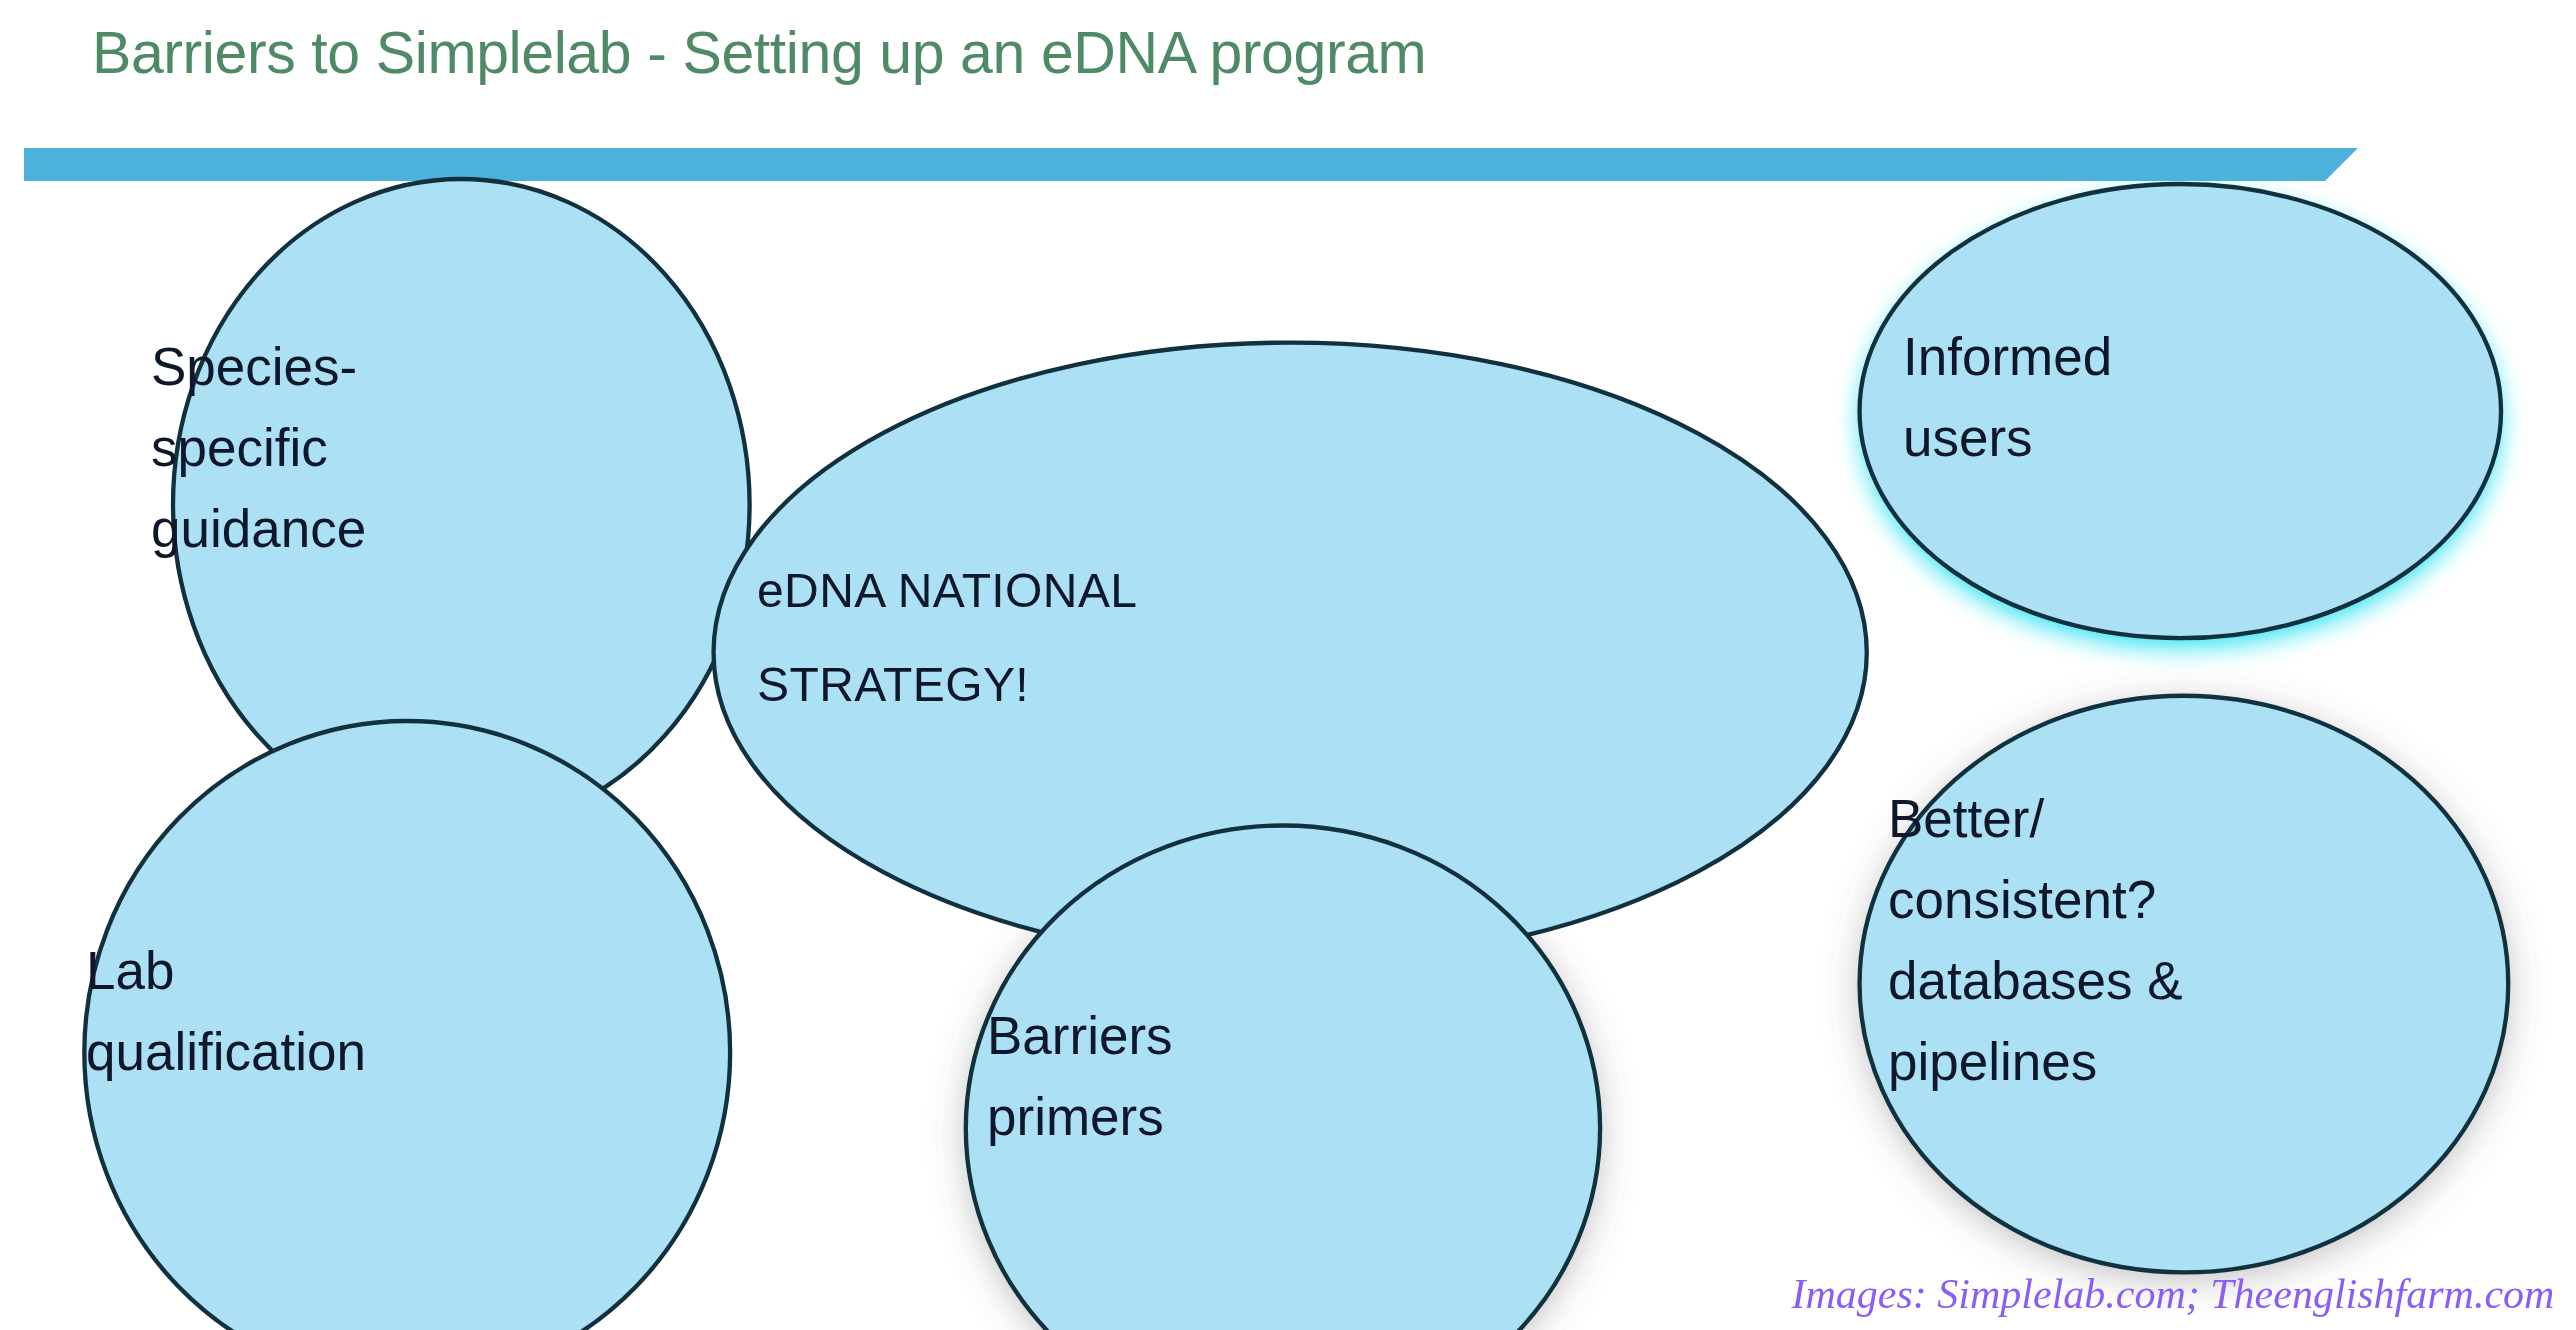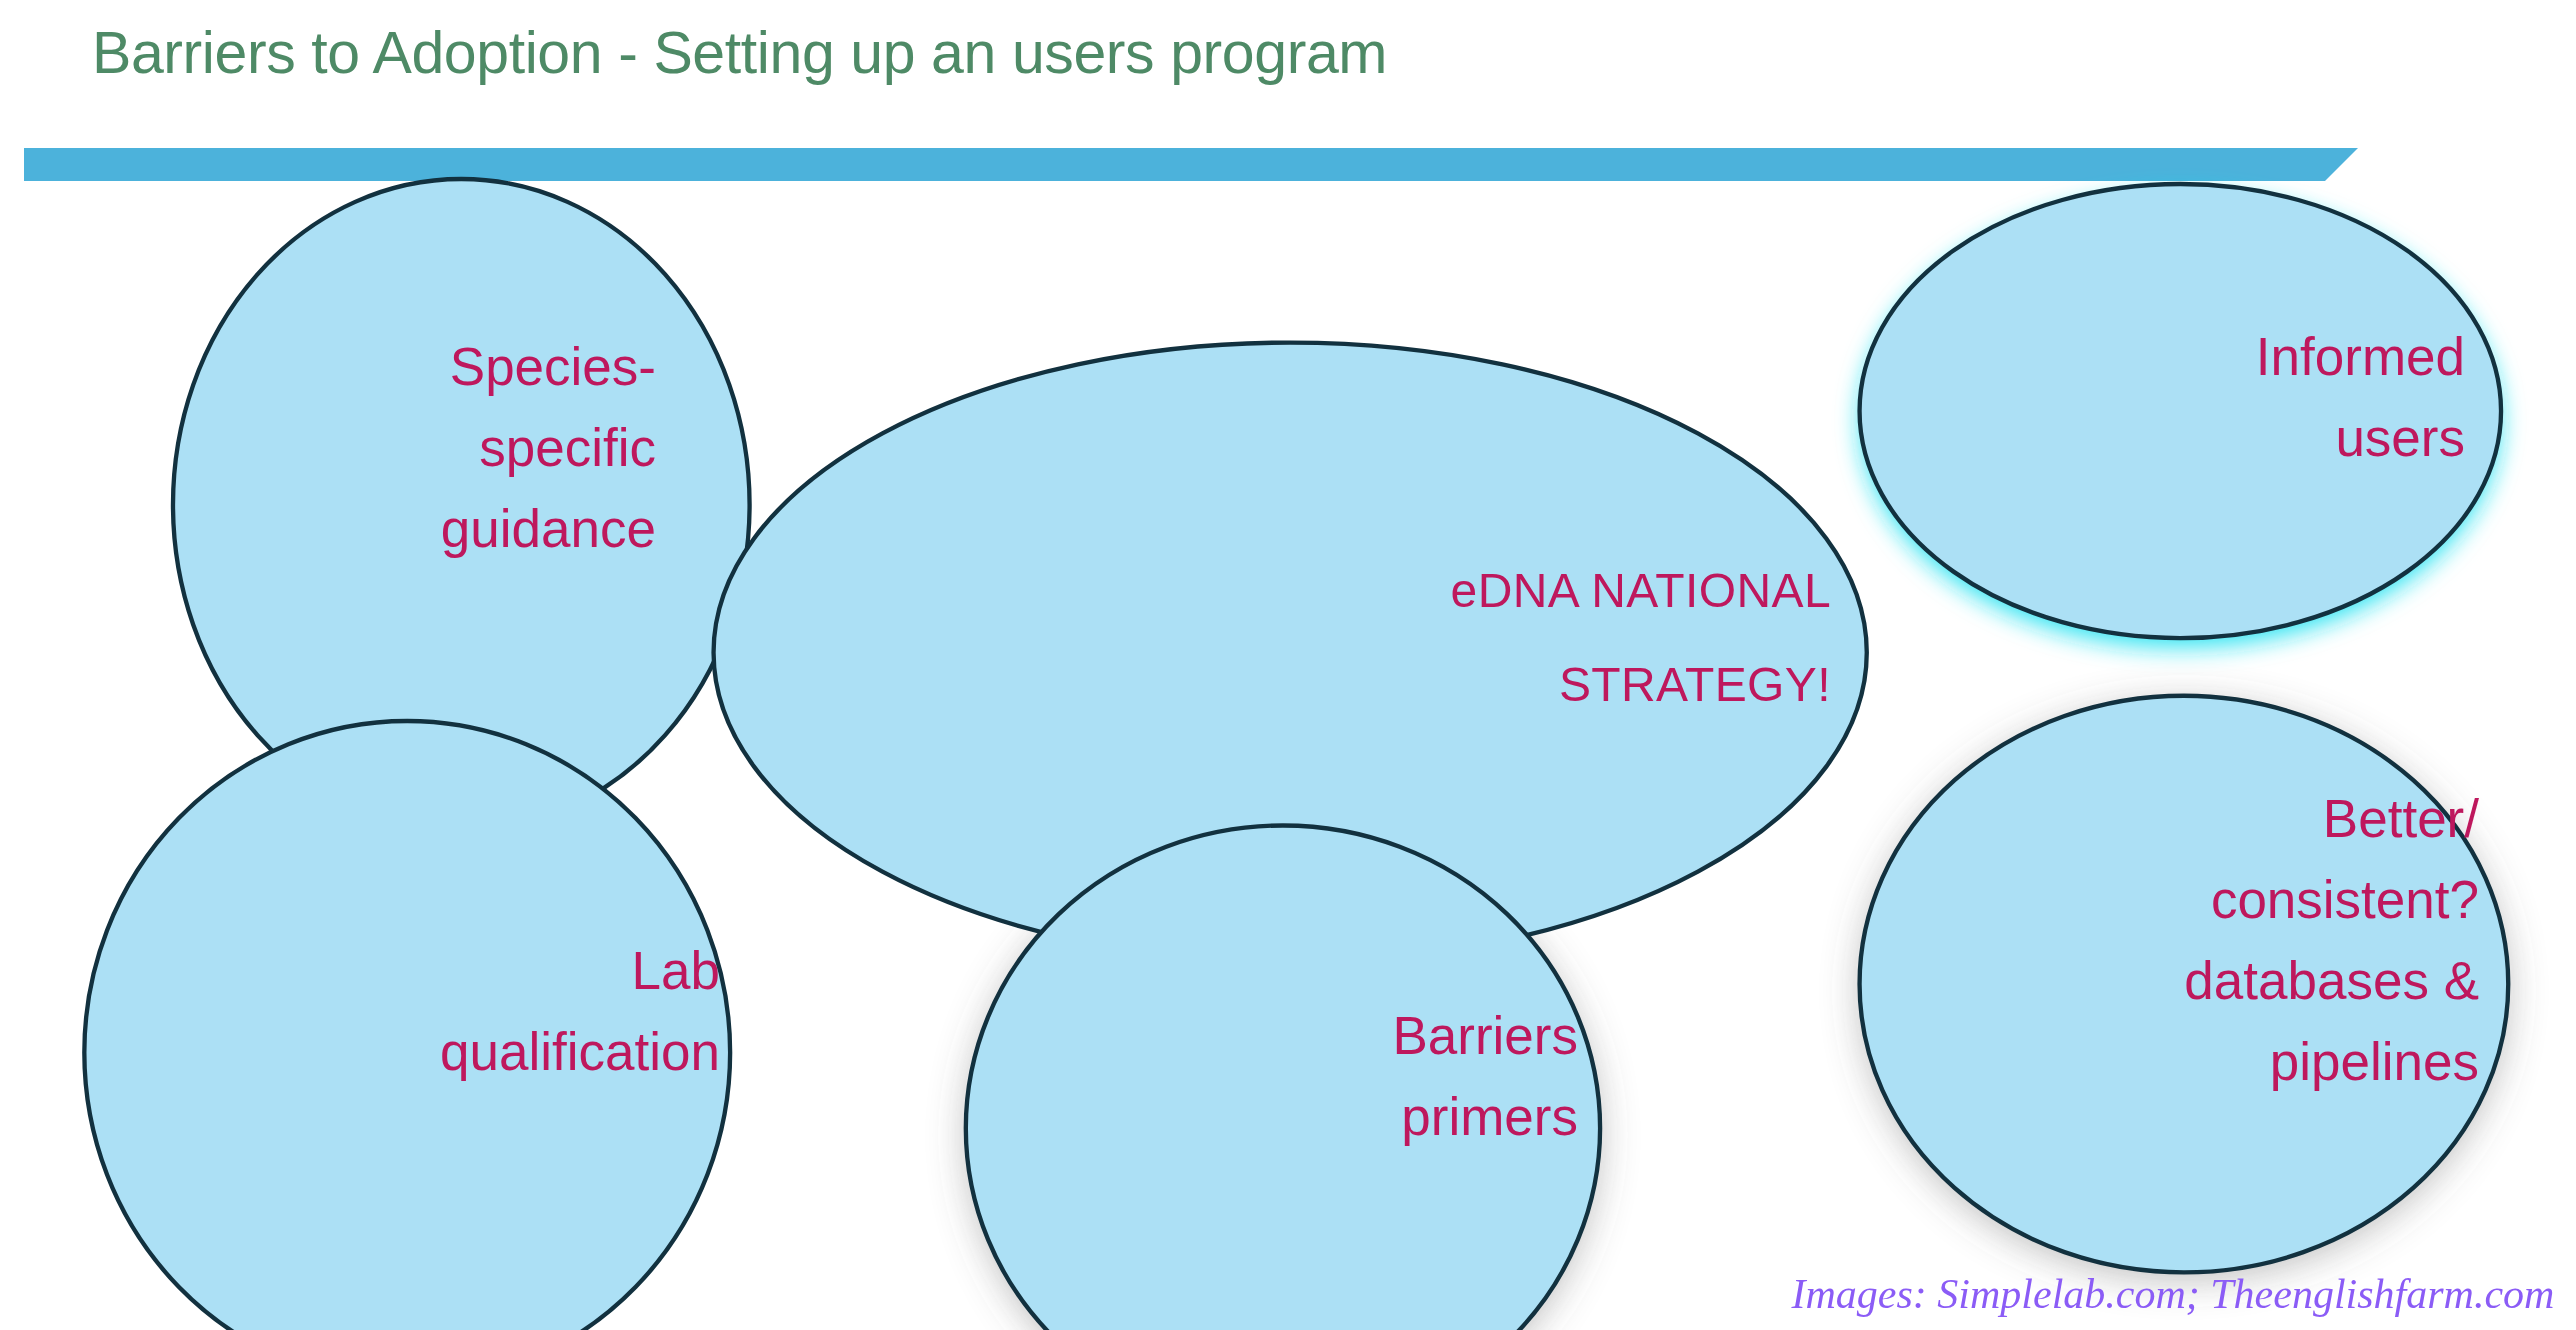--- a/index.html
+++ b/index.html
@@ -54,22 +54,22 @@
   #ellipse-canvas {
     position: absolute;
     left: 0;
     top: 0;
     width: 2576px;
     height: 1331px;
   }
 
   .ellipse-label {
     position: absolute;
-    text-align: right;
-    color: #be185d;
+    text-align: left;
+    color: #0f172a;
     font-family: "Liberation Sans", sans-serif;
     font-weight: 400;
     pointer-events: none;
     white-space: pre-line;
   }
 
   #label-species {
     left: 151px;
     top: 326px;
     width: 505px;
@@ -123,21 +123,21 @@
     font-size: 42px;
     color: #8b5cf6;
     white-space: nowrap;
   }
 </style>
 </head>
 <body>
 
 <div id="slide">
 
-  <div id="slide-title">Barriers to Adoption - Setting up an users program</div>
+  <div id="slide-title">Barriers to Simplelab - Setting up an eDNA program</div>
 
   <div id="divider-bar"></div>
 
   <svg id="ellipse-canvas" viewBox="0 0 3574 1846" xmlns="http://www.w3.org/2000/svg">
     <defs>
       <filter id="soft-shadow" x="-40%" y="-40%" width="180%" height="180%">
         <feDropShadow dx="0" dy="10" stdDeviation="26" flood-color="#555555" flood-opacity="0.38"></feDropShadow>
       </filter>
       <filter id="cyan-glow" x="-40%" y="-40%" width="180%" height="180%">
         <feDropShadow dx="0" dy="14" stdDeviation="16" flood-color="#16E0F0" flood-opacity="0.85"></feDropShadow>

